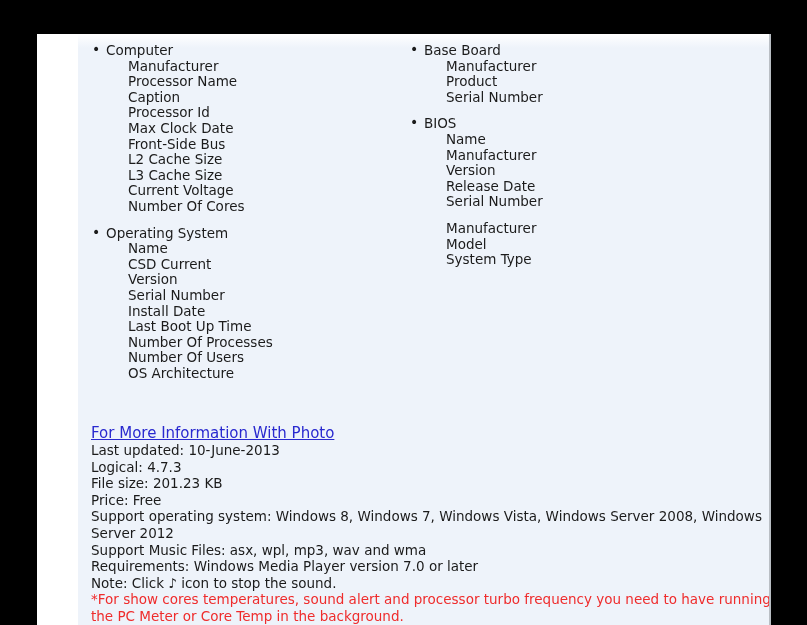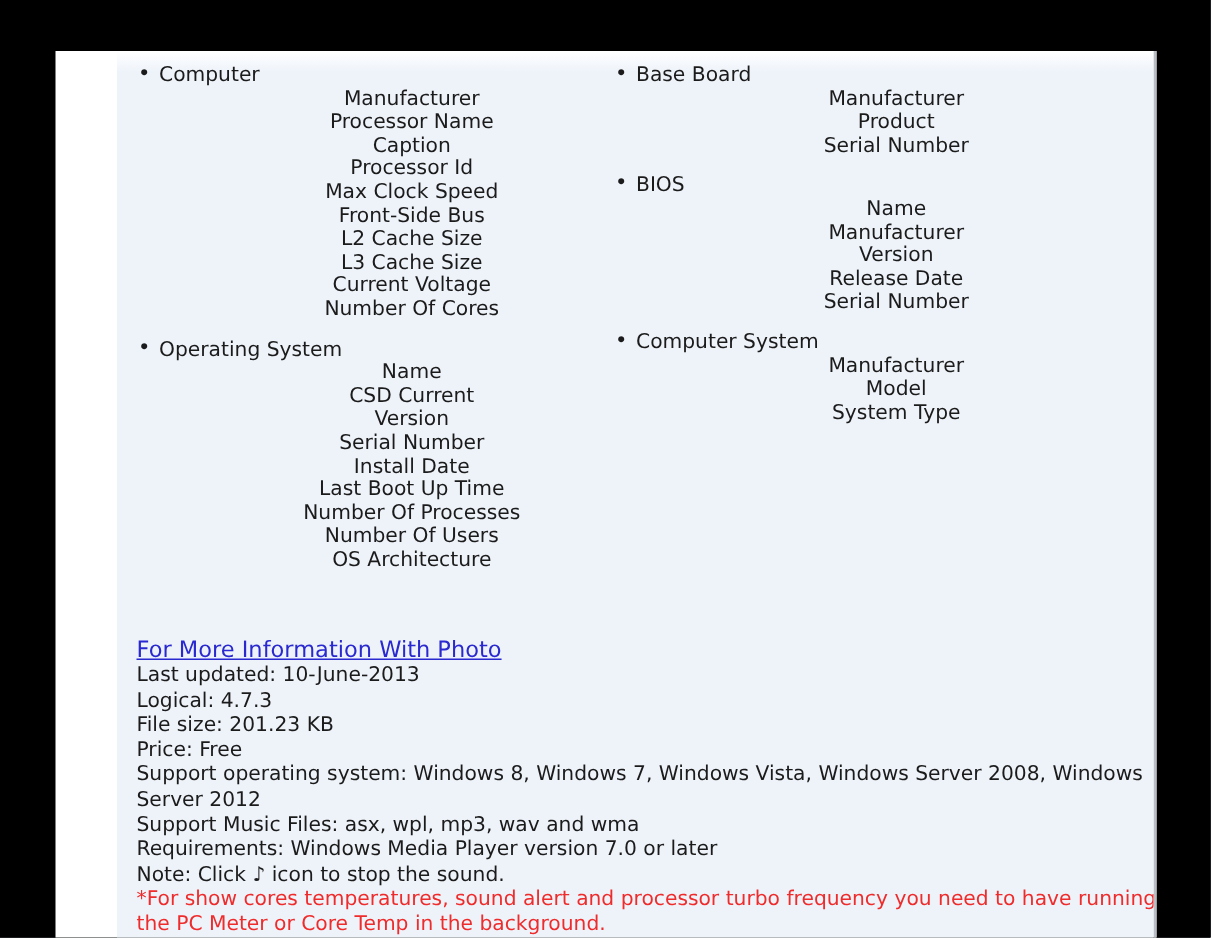--- a/index.html
+++ b/index.html
@@ -82,21 +82,20 @@
     position: absolute;
     left: 1px;
     top: -1px;
     font-size: 14px;
     color: #1b1b1b;
   }
   .field-list {
     margin: 0;
     padding: 0;
     list-style: none;
-    text-align: center;
   }
   .field-list li {
     font-size: 13.5px;
     line-height: 15.6px;
     color: #1b1b1b;
     padding-left: 37px;
     white-space: nowrap;
   }
 
   
@@ -135,21 +134,21 @@
 
           <div class="col col-left">
 
             <div class="group">
               <div class="group-title">Computer</div>
               <ul class="field-list">
                 <li>Manufacturer</li>
                 <li>Processor Name</li>
                 <li>Caption</li>
                 <li>Processor Id</li>
-                <li>Max Clock Speed</li>
+                <li>Max Clock Date</li>
                 <li>Front-Side Bus</li>
                 <li>L2 Cache Size</li>
                 <li>L3 Cache Size</li>
                 <li>Current Voltage</li>
                 <li>Number Of Cores</li>
               </ul>
             </div>
 
             <div class="group">
               <div class="group-title">Operating System</div>
@@ -184,21 +183,20 @@
               <ul class="field-list">
                 <li>Name</li>
                 <li>Manufacturer</li>
                 <li>Version</li>
                 <li>Release Date</li>
                 <li>Serial Number</li>
               </ul>
             </div>
 
             <div class="group">
-              <div class="group-title">Computer System</div>
               <ul class="field-list">
                 <li>Manufacturer</li>
                 <li>Model</li>
                 <li>System Type</li>
               </ul>
             </div>
 
           </div>
 
         </div>

